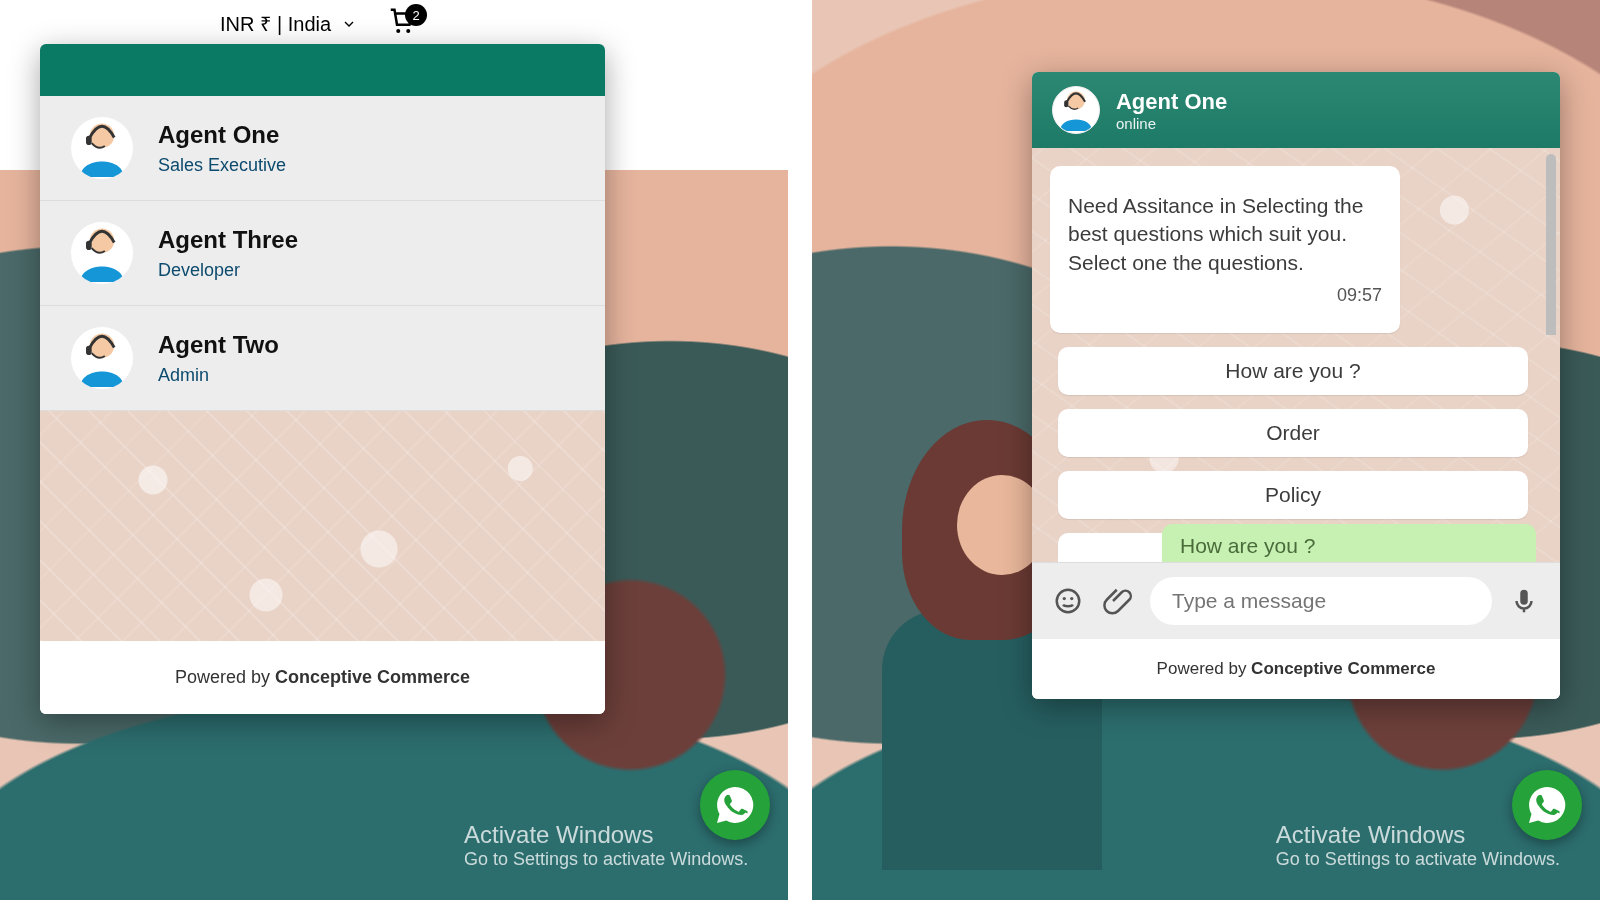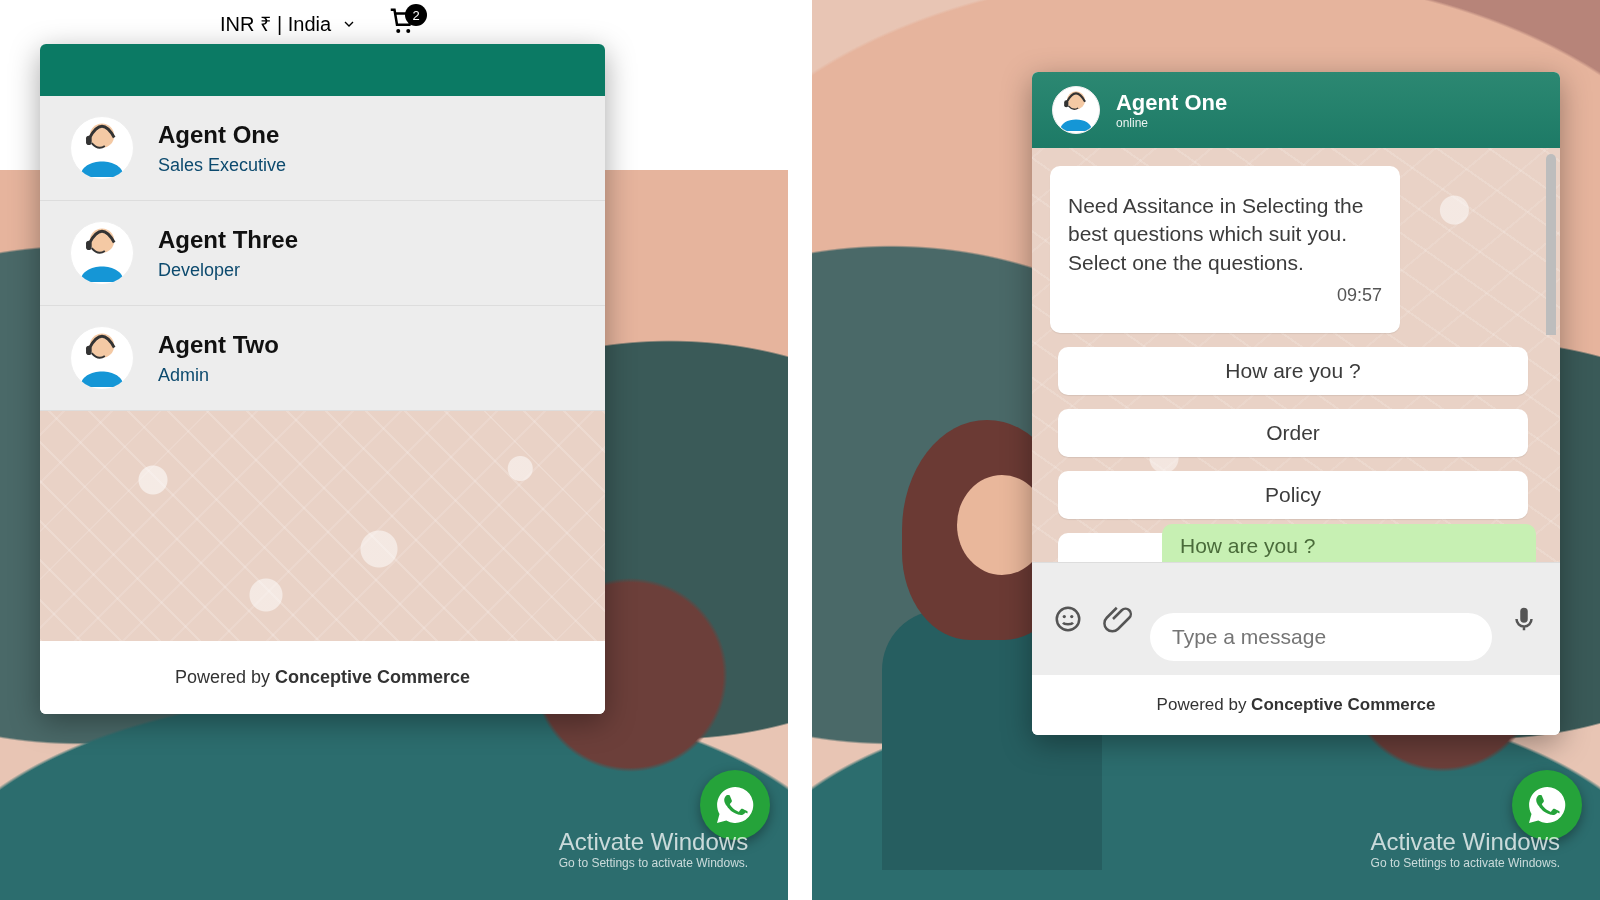--- a/index.html
+++ b/index.html
@@ -88,21 +88,21 @@
     background:#fff; border-radius:6px; box-shadow:0 8px 30px rgba(0,0,0,.35);
     overflow:hidden;
   }
   .chat-header {
     display:flex; align-items:center; gap:16px; padding:14px 20px;
     background:linear-gradient(#2c8872,#1d7a66); color:#fff;
   }
   .chat-header .avatar { width:48px; height:48px; flex:0 0 48px; }
   .chat-header .avatar svg { width:50px; height:50px; }
   .chat-header .h-name { font-size:22px; font-weight:600; }
-  .chat-header .h-status { font-size:12px; opacity:.9; }
+  .chat-header .h-status { font-size:15px; opacity:.9; }
 
   .chat-body {
     position:relative; height:414px; overflow:hidden;
     background-color:#e9d2c6;
     background-image:
       radial-gradient(circle at 15% 20%, rgba(255,255,255,.5) 12px, transparent 13px),
       radial-gradient(circle at 80% 15%, rgba(255,255,255,.5) 14px, transparent 15px),
       radial-gradient(circle at 88% 55%, rgba(255,255,255,.5) 16px, transparent 17px),
       radial-gradient(circle at 25% 75%, rgba(255,255,255,.45) 14px, transparent 15px),
       repeating-linear-gradient(35deg, rgba(255,255,255,.15) 0 2px, transparent 2px 30px),
@@ -133,21 +133,21 @@
   }
 
   .chat-input {
     display:flex; align-items:center; gap:14px; padding:14px 18px;
     background:#ededed; border-top:1px solid #ddd;
   }
   .icon-btn { width:36px; height:36px; display:flex; align-items:center; justify-content:center; cursor:pointer; color:#555; }
   .icon-btn svg { width:30px; height:30px; }
   .msg-field {
     flex:1; background:#fff; border-radius:24px; padding:12px 22px;
-    font-size:21px; color:#ef4444; border:none; outline:none;margin-top:36px;
+    font-size:21px; color:#ef4444; border:none; outline:none;
   }
 
   .chat-footer {
     padding:20px 0; text-align:center; font-size:17px; color:#333; background:#fff;
   }
   .chat-footer b { font-weight:700; }
 
   
   .fab {
     position:absolute; right:18px; bottom:60px; width:70px; height:70px;
@@ -155,21 +155,21 @@
     display:flex; align-items:center; justify-content:center; cursor:pointer;
   }
   .fab svg { width:44px; height:44px; fill:#fff; }
 
   
   .watermark {
     position:absolute; right:40px; bottom:30px; text-align:left;
     color:rgba(255,255,255,.75); pointer-events:none;
   }
   .watermark .l1 { font-size:24px; font-weight:400; }
-  .watermark .l2 { font-size:12px; }
+  .watermark .l2 { font-size:18px; }
 </style>
 </head>
 <body>
 
 <svg width="0" height="0" style="position:absolute">
   <defs>
     <g id="agent-avatar">
       <circle cx="33" cy="22" r="13" fill="#f4c9a4"></circle>
       <path d="M10 66 C10 44 56 44 56 66 Z" fill="#1596d6"></path>
       <path d="M20 24 q13 -24 26 0" fill="none" stroke="#333" stroke-width="3"></path>

